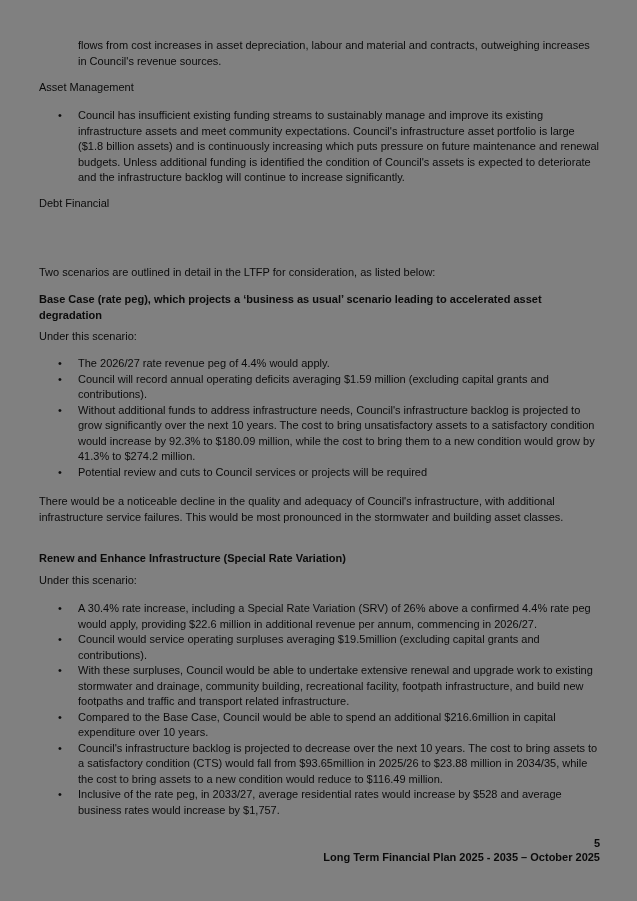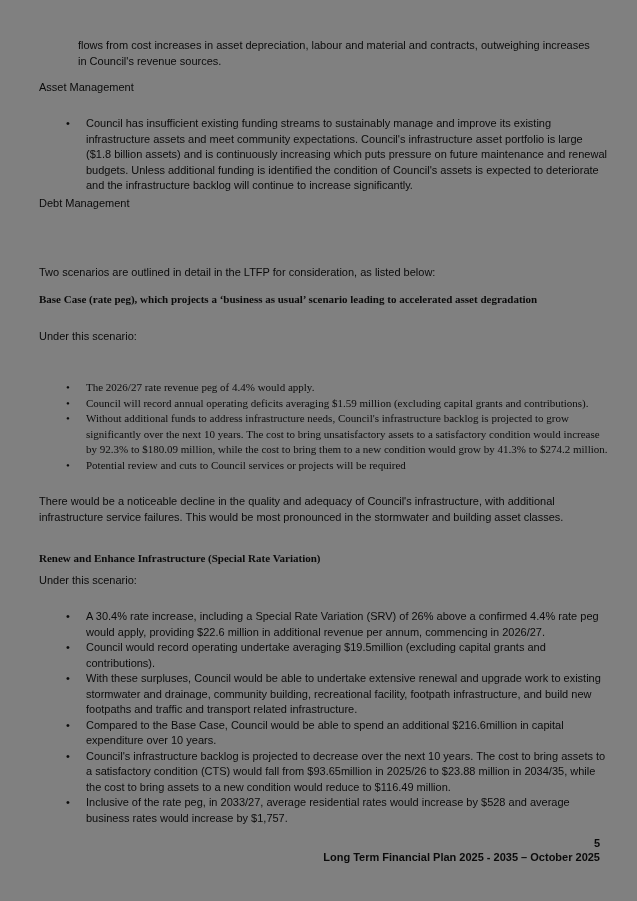--- a/index.html
+++ b/index.html
@@ -5,58 +5,58 @@
   html, body { margin: 0; padding: 0; }
   body {
     width: 637px; height: 901px; background: #808080; overflow: hidden;
     font-family: "Liberation Sans", sans-serif; color: #0a0a0a;
     font-size: 11px; line-height: 15.5px;
   }
   .page { position: relative; width: 637px; height: 804px; }
   .blk { position: absolute; left: 39px; width: 562px; }
   .indent { position: absolute; left: 78px; width: 522px; }
   .heading-u { }
-  .bold { font-weight: bold; font-family: Liberation Serif, serif; }
-  ul { margin: 8px; padding: 0; list-style: none; }
+  .bold { font-weight: bold; }
+  ul { margin: 0; padding: 0; list-style: none; }
   li { position: relative; padding-left: 39px; margin: 0; }
   li::before { content: "\2022"; position: absolute; left: 19px; top: 0; }
   .bl { position: absolute; left: 39px; width: 562px; }
   .footer { position: absolute; right: 37px; text-align: right; font-weight: bold; }
 </style>
 </head>
 <body>
 
 <div class="page">
 
   <div class="indent" style="top:38px;">flows from cost increases in asset depreciation, labour and material and contracts, outweighing increases in Council's revenue sources.</div>
 
   <div class="blk heading-u" style="top:80px;">Asset Management</div>
   <ul class="bl" style="top:108px;">
     <li>Council has insufficient existing funding streams to sustainably manage and improve its existing infrastructure assets and meet community expectations. Council's infrastructure asset portfolio is large ($1.8 billion assets) and is continuously increasing which puts pressure on future maintenance and renewal budgets. Unless additional funding is identified the condition of Council's assets is expected to deteriorate and the infrastructure backlog will continue to increase significantly.</li>
   </ul>
 
-  <div class="blk heading-u" style="top:196px;">Debt Management</div>
+  <div class="blk heading-u" style="top:196px;">Debt Financial</div>
 
   <div class="blk" style="top:265px;">Two scenarios are outlined in detail in the LTFP for consideration, as listed below:</div>
 
   <div class="blk bold" style="top:292px;">Base Case (rate peg), which projects a ‘business as usual’ scenario leading to accelerated asset degradation</div>
   <div class="blk" style="top:329px;">Under this scenario:</div>
-  <ul class="bl" style="top:372px;font-family:Liberation Serif, serif;">
+  <ul class="bl" style="top:356px;">
     <li>The 2026/27 rate revenue peg of 4.4% would apply.</li>
     <li>Council will record annual operating deficits averaging $1.59 million (excluding capital grants and contributions).</li>
     <li>Without additional funds to address infrastructure needs, Council's infrastructure backlog is projected to grow significantly over the next 10 years. The cost to bring unsatisfactory assets to a satisfactory condition would increase by 92.3% to $180.09 million, while the cost to bring them to a new condition would grow by 41.3% to $274.2  million.</li>
     <li>Potential review and cuts to Council services or projects will be required</li>
   </ul>
   <div class="blk" style="top:494px;">There would be a noticeable decline in the quality and adequacy of Council's infrastructure, with additional infrastructure service failures. This would be most pronounced in the stormwater and building asset classes.</div>
 
   <div class="blk bold" style="top:551px;">Renew and Enhance Infrastructure (Special Rate Variation)</div>
   <div class="blk" style="top:573px;">Under this scenario:</div>
   <ul class="bl" style="top:601px;">
     <li>A 30.4% rate increase, including a Special Rate Variation (SRV) of 26% above a confirmed 4.4% rate peg would apply, providing $22.6 million in additional revenue per annum, commencing in 2026/27.</li>
-    <li>Council would record operating undertake averaging $19.5million (excluding capital grants and contributions).</li>
+    <li>Council would service operating surpluses averaging $19.5million (excluding capital grants and contributions).</li>
     <li>With these surpluses, Council would be able to undertake extensive renewal and upgrade work to existing stormwater and drainage, community building, recreational facility, footpath infrastructure, and build new footpaths and traffic and transport related infrastructure.</li>
     <li>Compared to the Base Case, Council would be able to spend an additional $216.6million in capital expenditure over 10 years.</li>
     <li>Council's infrastructure backlog is projected to decrease over the next 10 years. The cost to bring assets to a satisfactory condition (CTS) would fall from $93.65million in 2025/26 to $23.88 million in 2034/35, while the cost to bring assets to a new condition would reduce to $116.49 million.</li>
     <li>Inclusive of the rate peg, in 2033/27, average residential rates would increase by $528 and average business rates would increase by $1,757.</li>
   </ul>
 
   <div class="footer" style="top:836px;">5</div>
   <div class="footer" style="top:850px;">Long Term Financial Plan 2025 - 2035 – October 2025</div>
 
 </div>

